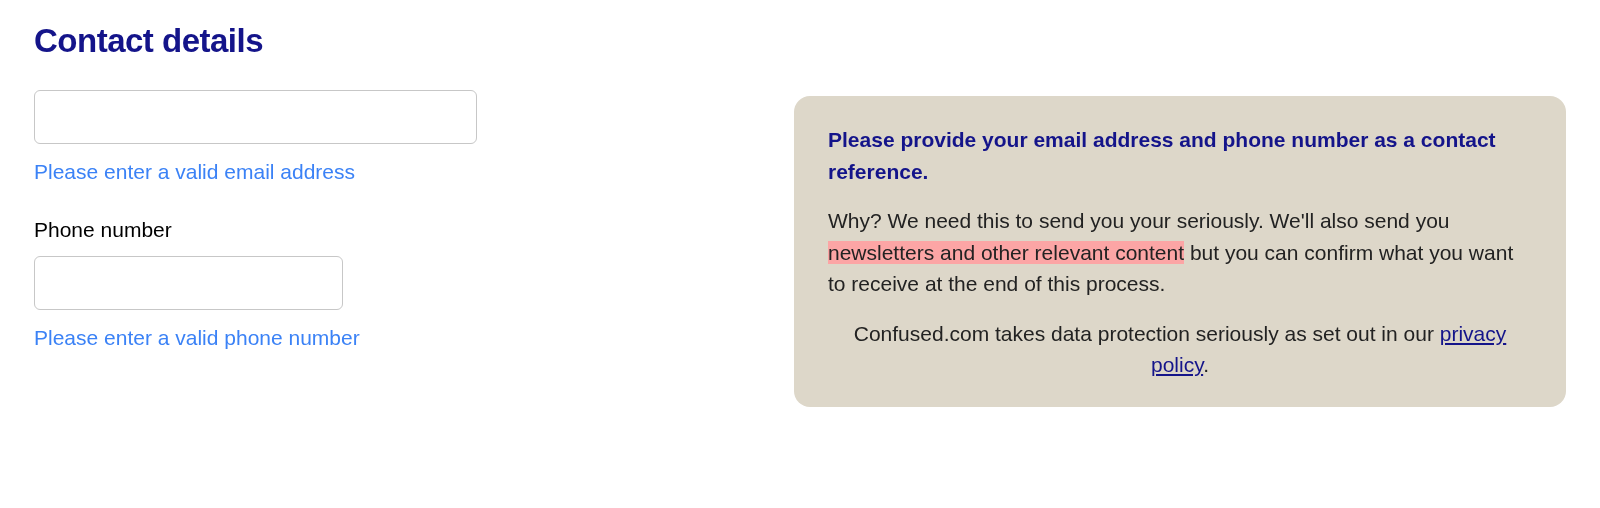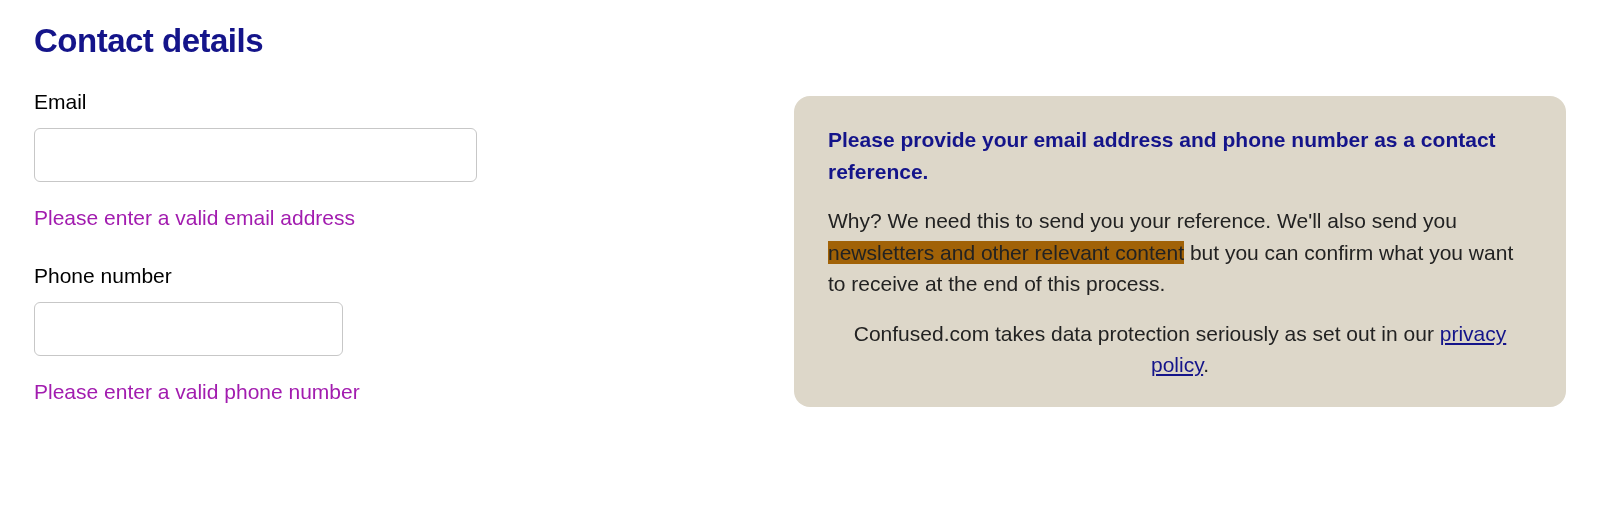--- a/index.html
+++ b/index.html
@@ -44,23 +44,23 @@
     padding: 6px 10px;
     border: 1px solid #c7c7c7;
     border-radius: 6px;
     background: #ffffff;
     outline: none;
   }
   .text-input.narrow {
     width: 309px;
   }
   .error-msg {
-    margin-top: 24px;
+    margin-top: 16px;
     font-size: 21px;
-    color: #a21caf;
+    color: #3b82f6;
   }
   .right-col {
     flex: 1 1 auto;
     padding-top: 74px;
   }
   .info-box {
     background: #ddd7c9;
     border-radius: 16px;
     padding: 28px 34px 26px 34px;
     font-size: 21px;
@@ -73,53 +73,52 @@
     margin-bottom: 18px;
   }
   .info-para {
     margin-bottom: 18px;
   }
   .info-para:last-child {
     margin-bottom: 0;
     text-align: center;
   }
   .hl {
-    background: #a16207;
+    background: #fca5a5;
     padding: 0 0px;
     text-align: right;
   }
   a.privacy-link {
     color: #14148a;
     text-decoration: underline;
   }
 </style>
 </head>
 <body>
 
 <div class="page">
   <div class="left-col">
     <h1 class="section-heading">Contact details</h1>
 
     <div class="field-group">
-      <div class="field-label">Email</div>
       <input type="text" class="text-input" value="" style="">
       <div class="error-msg">Please enter a valid email address</div>
     </div>
 
     <div class="field-group">
       <div class="field-label">Phone number</div>
       <input type="text" class="text-input narrow" value="" style="">
       <div class="error-msg">Please enter a valid phone number</div>
     </div>
   </div>
 
   <div class="right-col">
     <div class="info-box">
       <div class="info-title">Please provide your email address and phone number as a contact reference.</div>
       <div class="info-para">
-        <span>Why? We need this to send you your reference. We'll also send you </span><span class="hl">newsletters and other relevant content</span><span> but you can confirm what you want to receive at the end of this process.</span>
+        <span>Why? We need this to send you your seriously. We'll also send you </span><span class="hl">newsletters and other relevant content</span><span> but you can confirm what you want to receive at the end of this process.</span>
       </div>
       <div class="info-para">
         <span>Confused.com takes data protection seriously as set out in our </span><a href="#" class="privacy-link">privacy policy</a><span>.</span>
       </div>
     </div>
   </div>
 </div>
 
 </body></html>

